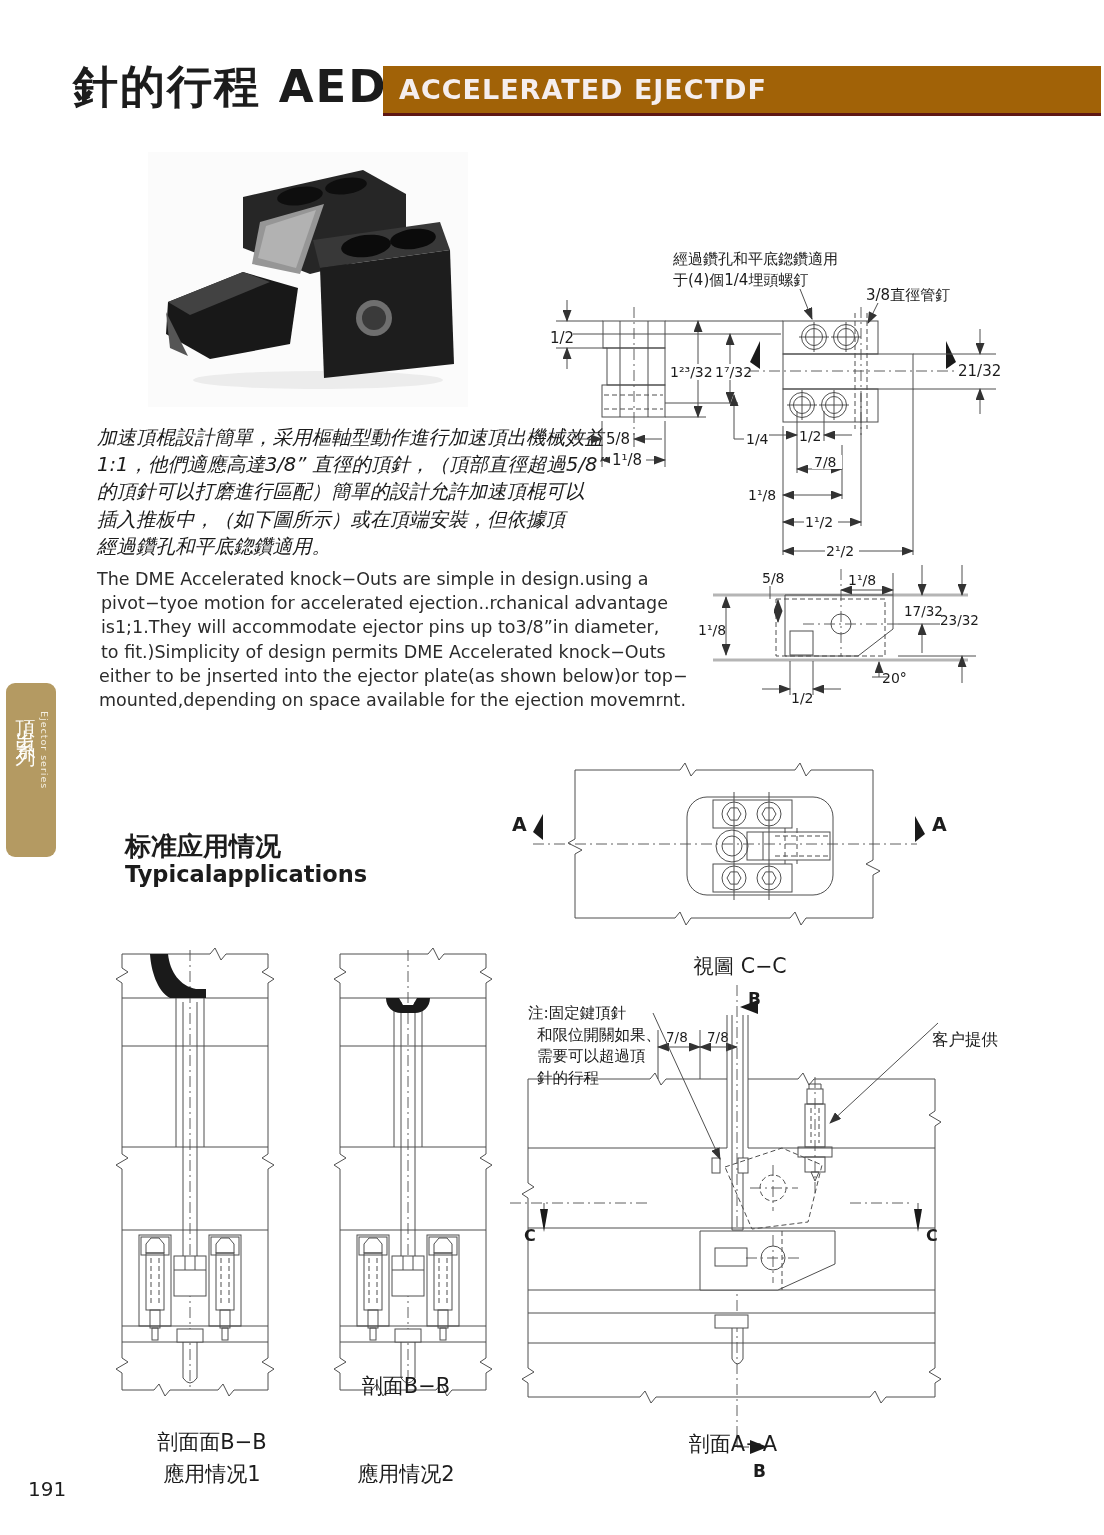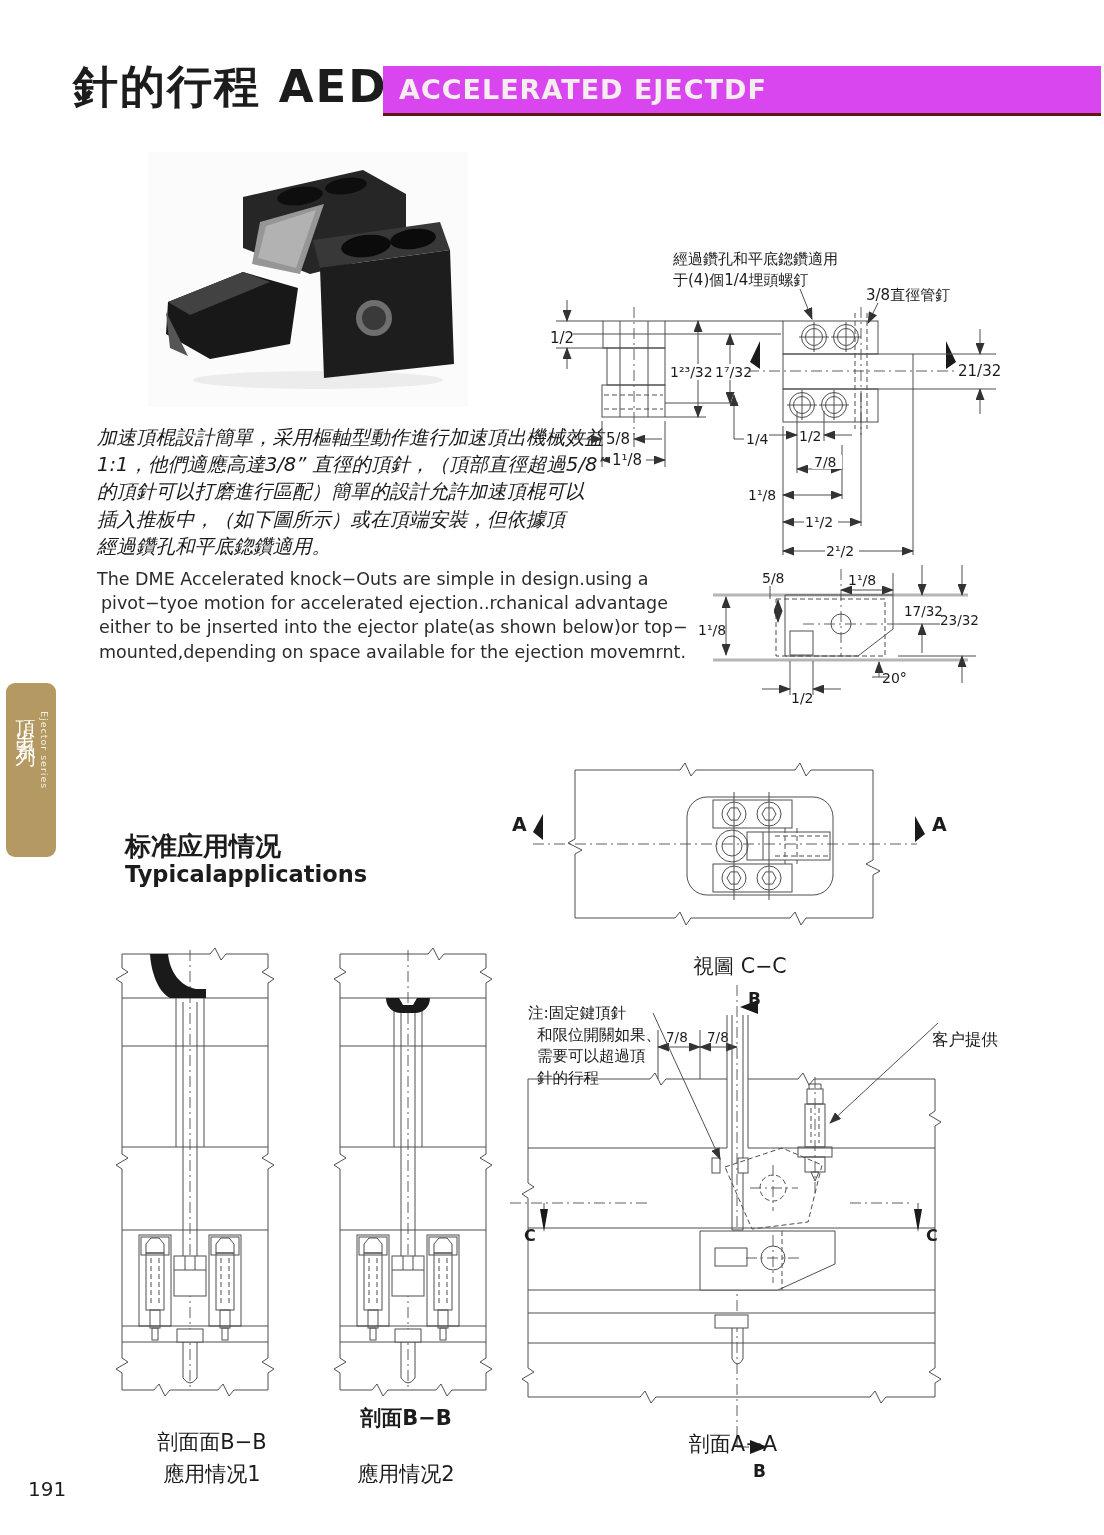--- a/index.html
+++ b/index.html
@@ -1,20 +1,20 @@
 <!DOCTYPE html>
 <html><head>
 <meta charset="utf-8">
 <style>
   html,body{margin:0;padding:0;background:#e8e8e8;}
   #page{position:relative;width:1104px;height:1535px;background:#ffffff;overflow:hidden;
         font-family:"DejaVu Sans","Liberation Sans",sans-serif;color:#1c1c1c;}
   .abs{position:absolute;}
   .title{font-size:45px;font-weight:bold;letter-spacing:2px;white-space:nowrap;}
-  .banner{background:#d946ef;border-bottom:3px solid #5f1713;color:#f5eeee;
+  .banner{background:#a16207;border-bottom:3px solid #5f1713;color:#f5eeee;
           font-size:27px;font-weight:bold;line-height:47px;padding-left:16px;
           letter-spacing:1px;white-space:nowrap;}
   .cnpara{font-size:19.5px;line-height:27.2px;color:#1a1a1a;white-space:nowrap;}
   .enpara{font-size:17.5px;line-height:24.2px;color:#2b2b2b;white-space:nowrap;}
   .tab{background:#b49a62;border-radius:9px;}
   .tabcn{writing-mode:vertical-lr;text-orientation:upright;color:#fdfdfa;
          font-size:20px;letter-spacing:9px;line-height:22px;}
   .taben{writing-mode:vertical-rl;color:#f4efe2;font-size:9.5px;letter-spacing:1px;}
   .h-cn{font-size:26px;font-weight:bold;}
   .h-en{font-size:22.5px;font-weight:bold;}
@@ -67,20 +67,22 @@
   <div class="abs cnpara" style="left:97px;top:424px;font-style:italic;">
     <div>加速頂棍設計簡單，采用樞軸型動作進行加速頂出機械效益</div>
     <div>1:1，他們適應高達3/8” 直徑的頂針，（頂部直徑超過5/8”</div>
     <div>的頂針可以打磨進行區配）簡單的設計允許加速頂棍可以</div>
     <div>插入推板中，（如下圖所示）或在頂端安裝，但依據頂</div>
     <div>經過鑽孔和平底鍃鑽適用。</div>
   </div>
   <div class="abs enpara" style="left:97px;top:567px;">
     <div>The DME Accelerated knock−Outs are simple in design.using a</div>
     <div style="padding-left:4px">pivot−tyoe motion for accelerated ejection..rchanical advantage</div>
+    <div style="padding-left:4px">is1;1.They will accommodate ejector pins up to3/8”in diameter,</div>
+    <div style="padding-left:4px">to fit.)Simplicity of design permits DME Accelerated knock−Outs</div>
     <div style="padding-left:2px">either to be jnserted into the ejector plate(as shown below)or top−</div>
     <div style="padding-left:2px">mounted,depending on space available for the ejection movemrnt.</div>
   </div>
 
   <div class="abs tab" style="left:6px;top:683px;width:50px;height:174px;">
     <div class="abs tabcn" style="left:9px;top:22px;height:136px;">頂出系列</div>
     <div class="abs taben" style="left:33px;top:28px;height:120px;">Ejector series</div>
   </div>
 
   <div class="abs h-cn" style="left:125px;top:829px;text-align:right;">标准应用情况</div>
@@ -428,18 +430,18 @@
   <div class="abs note" style="left:528px;top:1003px;">
     <div>注:固定鍵頂針</div>
     <div class="ind">和限位開關如果、</div>
     <div class="ind">需要可以超過頂</div>
     <div class="ind">針的行程</div>
   </div>
   <div class="abs small-label" style="left:932px;top:1014px;margin-top:15px;">客户提供</div>
 
   <div class="abs cap" style="left:127px;top:1396px;width:170px;">剖面面B−B</div>
   <div class="abs cap" style="left:127px;top:1428px;width:170px;">應用情况1</div>
-  <div class="abs cap" style="left:321px;top:1372px;width:170px;font-weight:bold;">剖面B−B</div>
+  <div class="abs cap" style="left:321px;top:1340px;width:170px;">剖面B−B</div>
   <div class="abs cap" style="left:321px;top:1428px;width:170px;">應用情况2</div>
   <div class="abs cap" style="left:668px;top:1398px;width:130px;">剖面A−A</div>
 
   <div class="abs pageno" style="left:28px;top:1477px;">191</div>
 </div>
 
 </body></html>

